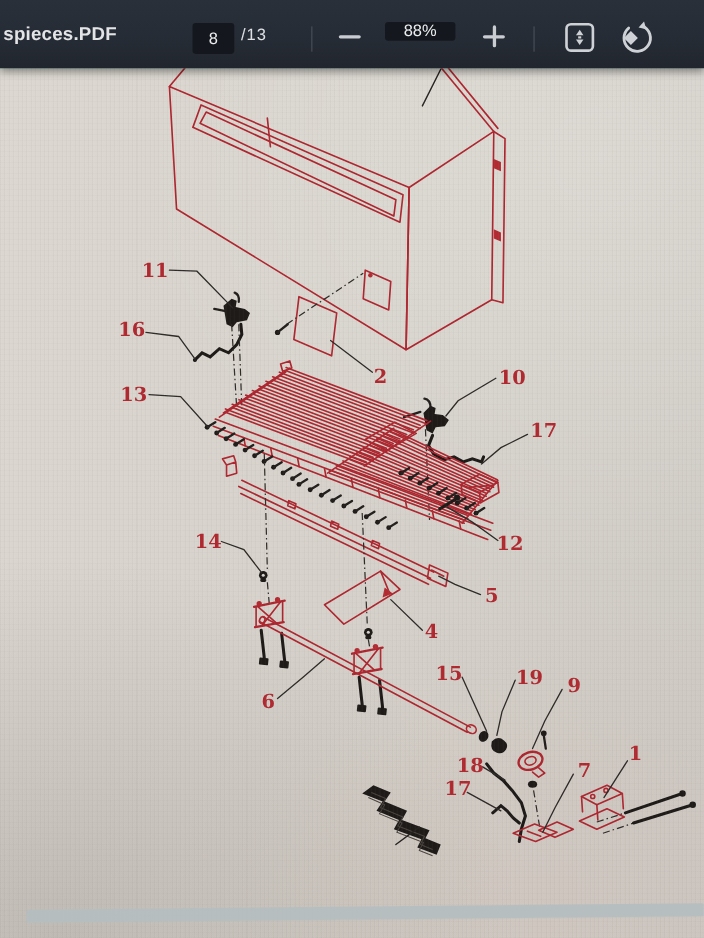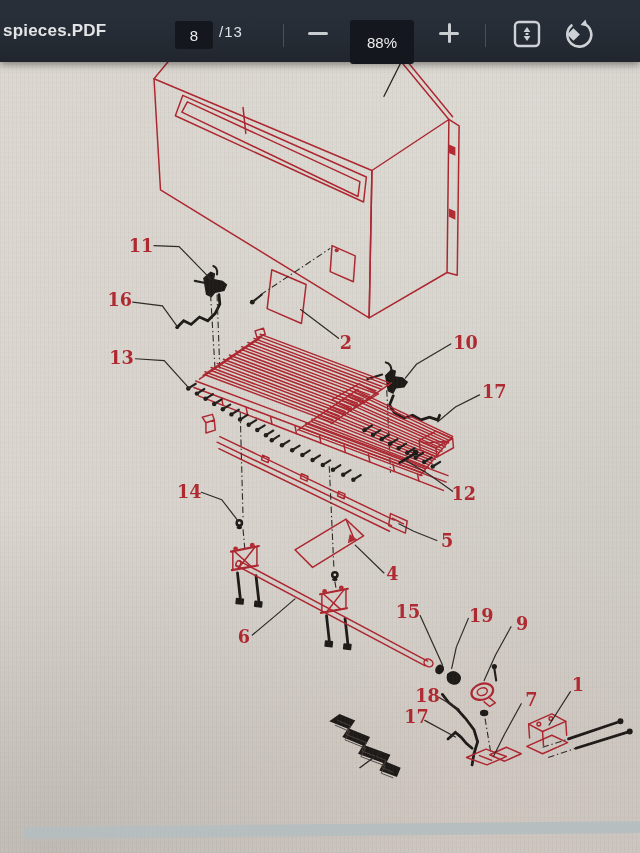--- a/index.html
+++ b/index.html
@@ -19,21 +19,21 @@
   .pagecount{position:absolute;left:219px;top:0;height:62px;display:flex;align-items:center;
              color:#dfe1e4;font-size:15px;letter-spacing:1px;}
   .tb-div{position:absolute;top:24px;width:1px;height:23px;background:#4a505a;}
   .btn{position:absolute;width:28px;height:28px;top:19px;display:flex;align-items:center;
        justify-content:center;cursor:pointer;}
   .minusbar{width:20px;height:3px;background:#c9cdd2;border-radius:2px;}
   .plus{position:relative;width:20px;height:20px;}
   .plus:before,.plus:after{content:"";position:absolute;background:#c9cdd2;border-radius:2px;}
   .plus:before{left:0;top:8.5px;width:20px;height:3px;}
   .plus:after{left:8.5px;top:0;width:3px;height:20px;}
-  .zoombox{left:350px;top:20px;width:64px;height:44px;}
+  .zoombox{left:350px;top:20px;width:64px;height:17px;}
   .iconbtn{position:absolute;top:19px;width:32px;height:30px;display:flex;align-items:center;
            justify-content:center;cursor:pointer;}
 
   
   .page{position:absolute;left:0;top:62px;width:640px;height:791px;
         background:
           radial-gradient(120% 90% at 85% 10%, rgba(255,255,255,.18), rgba(255,255,255,0) 55%),
           radial-gradient(120% 80% at 8% 100%, rgba(60,50,45,.16), rgba(60,50,45,0) 55%),
           radial-gradient(90% 60% at 78% 96%, rgba(190,140,130,.10), rgba(190,140,130,0) 60%),
           linear-gradient(112deg,#dcd8d1 0%,#d7d3cc 45%,#cdc9c3 100%);}

